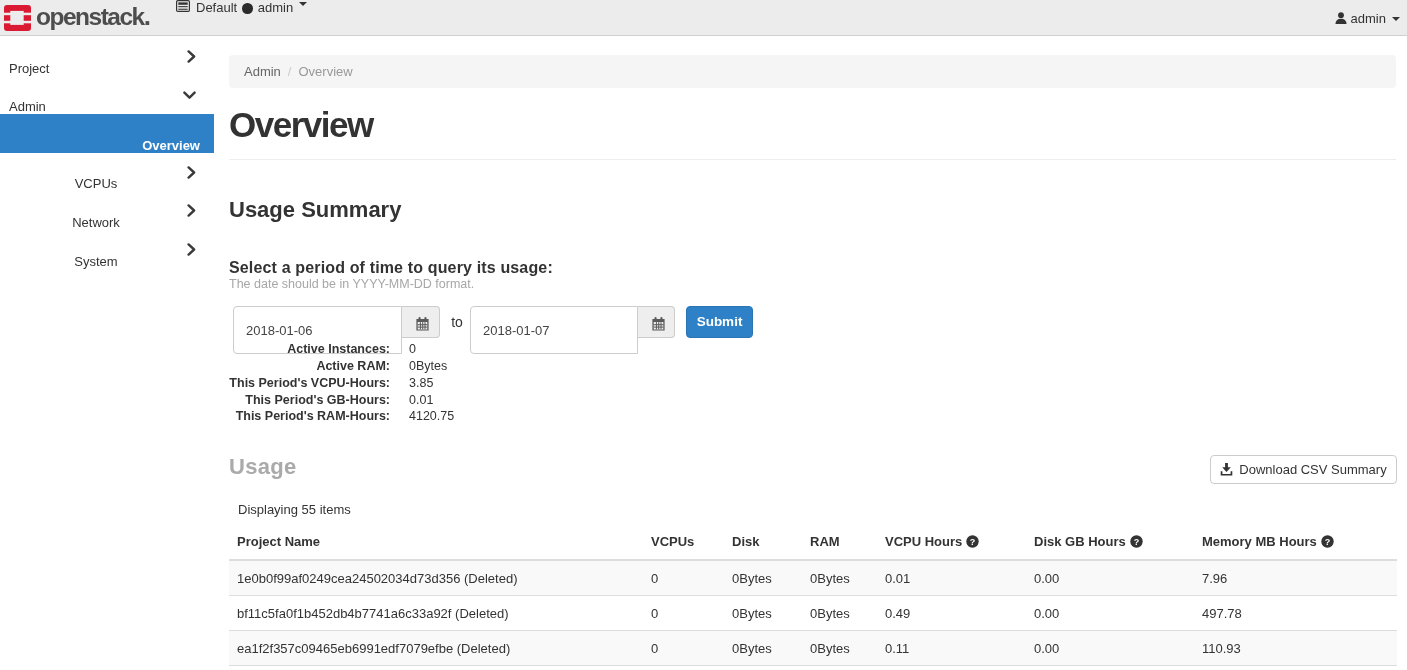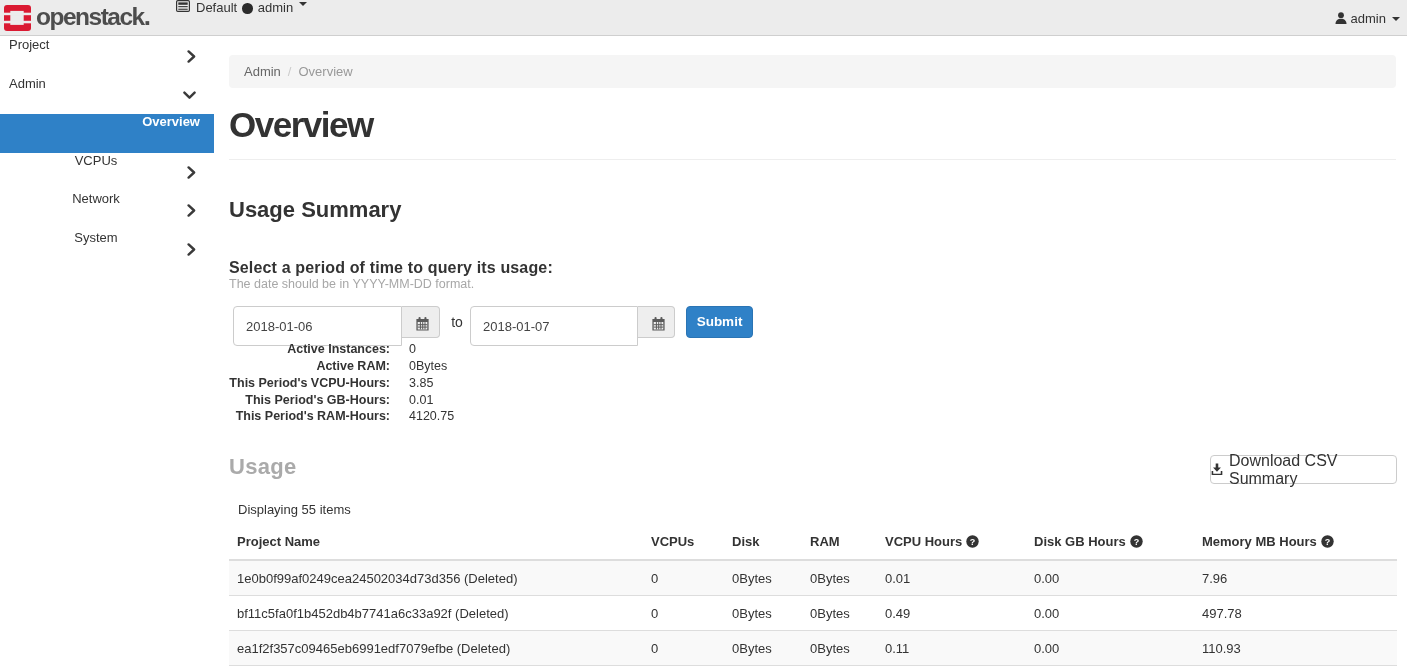--- a/index.html
+++ b/index.html
@@ -11,52 +11,52 @@
 #brand { position:absolute; left:36px; top:0.5px; font-size:24.5px; font-weight:bold; color:#4d4d4d; letter-spacing:-1.5px; }
 #brand .dot { font-size:26px; }
 #ctx { position:absolute; left:176px; top:0; height:36px; display:flex; align-items:flex-start; font-size:13px; color:#333; }
 #ctx .sep-dot { width:10.5px; height:10.5px; border-radius:50%; background:#2b2b2b; margin:3px 5px 0 5px; }
 .caret { display:inline-block; width:0; height:0; border-left:4.5px solid transparent; border-right:4.5px solid transparent; border-top:4.5px solid #333; margin-left:6px; margin-top:2px; }
 #usermenu { position:absolute; right:7px; top:0; height:36px; display:flex; align-items:center; font-size:13px; color:#333; }
 #usermenu svg { margin-right:4px; }
 
 
 #sidebar { position:absolute; left:0; top:37px; width:214px; }
-.navrow { position:relative; height:38.6px; display:flex; align-items:flex-start; font-size:13px; color:#333; }
+.navrow { position:relative; height:38.6px; display:flex; align-items:flex-end; font-size:13px; color:#333; }
 .navrow .chev { position:absolute; right:18px; top:50%; margin-top:-6.5px; }
 .nav1 { padding-left:9px; }
 .navsel { background:#2f81c7; color:#fff; font-weight:bold; justify-content:flex-end; padding-right:14px; }
 .nav2 { justify-content:center; }
 .nav2 span { position:absolute; left:0; width:192px; text-align:center; }
 
 
 #breadcrumb { position:absolute; left:229px; top:55px; width:1167px; height:33px; background:#f5f5f5; border-radius:4px; font-size:13px; line-height:33px; padding-left:15px; color:#666; }
 #breadcrumb .active { color:#999; }
 #breadcrumb .sep { color:#ccc; padding:0 7px; }
 #h1 { position:absolute; left:229px; top:105px; font-size:35px; font-weight:bold; color:#333; letter-spacing:-1.5px; }
 #hr1 { position:absolute; left:229px; top:159px; width:1167px; height:0; border-top:1px solid #eee; }
 #h3us { position:absolute; left:229px; top:197px; font-size:22px; font-weight:bold; color:#333; }
 #lbl { position:absolute; left:229px; top:259px; font-size:16px; font-weight:bold; color:#333; letter-spacing:0.15px; }
 #hint { position:absolute; left:229px; top:277px; font-size:12.5px; color:#a7a7a7; }
 
 .igroup { position:absolute; top:306px; height:32px; display:flex; }
-.igroup .inp { height:40px; border:1px solid #ccc; border-radius:4px 0 0 4px; background:#fff; font-size:13px; color:#444; padding:0 12px; display:flex; align-items:center; }
+.igroup .inp { height:48px; border:1px solid #ccc; border-radius:4px 0 0 4px; background:#fff; font-size:13px; color:#444; padding:0 12px; display:flex; align-items:center; }
 .igroup .addon { height:32px; border:1px solid #ccc; border-left:none; border-radius:0 4px 4px 0; background:#eee; display:flex; align-items:center; justify-content:center; }
 #ig1 { left:233px; } #ig1 .inp { width:169px; } #ig1 .addon { width:38px; }
 #ig2 { left:470px; } #ig2 .inp { width:168px; } #ig2 .addon { width:37px; }
 #to { position:absolute; left:447px; top:306px; width:20px; height:32px; line-height:32px; text-align:center; font-size:14px; color:#333; }
 #submit { position:absolute; left:686px; top:306px; width:67px; height:32px; background:#2f81c7; border:1px solid #2a74b4; border-radius:4px; color:#fff; font-size:13.5px; font-weight:bold; text-align:center; line-height:30px; }
 
 #stats { position:absolute; left:215px; top:341px; width:500px; font-size:12.5px; line-height:16.85px; }
 #stats .row { display:flex; }
 #stats .dt { width:175px; text-align:right; font-weight:bold; }
 #stats .dd { padding-left:19px; }
 
 #h3usage { position:absolute; left:229px; top:454px; font-size:22px; font-weight:bold; color:#aaa; letter-spacing:0.3px; }
-#csvbtn { position:absolute; left:1210px; top:455px; width:187px; height:29px; border:1px solid #ccc; border-radius:4px; background:#fff; font-size:16px; color:#333; display:flex; align-items:center; justify-content:center; }
+#csvbtn { position:absolute; left:1210px; top:455px; width:187px; height:29px; border:1px solid #ccc; border-radius:4px; background:#fff; font-size:13px; color:#333; display:flex; align-items:center; justify-content:center; }
 #csvbtn svg { margin-right:6px; }
 #displaying { position:absolute; left:238px; top:502px; font-size:13px; }
 
 #tbl { position:absolute; left:229px; top:534px; width:1168px; border-collapse:collapse; font-size:13px; color:#333; }
 #tbl th { text-align:left; font-weight:bold; padding:0 0 10px 8px; border-bottom:2px solid #ddd; white-space:nowrap; }
 #tbl th.c1, #tbl td.c1 { padding-left:8px; }
 #tbl td { height:35px; padding:2px 0 0 8px; border-bottom:1px solid #ddd; }
 #tbl tr.odd { background:#f9f9f9; }
 .qmark { display:inline-block; vertical-align:-2px; margin-left:4px; }
 </style>

